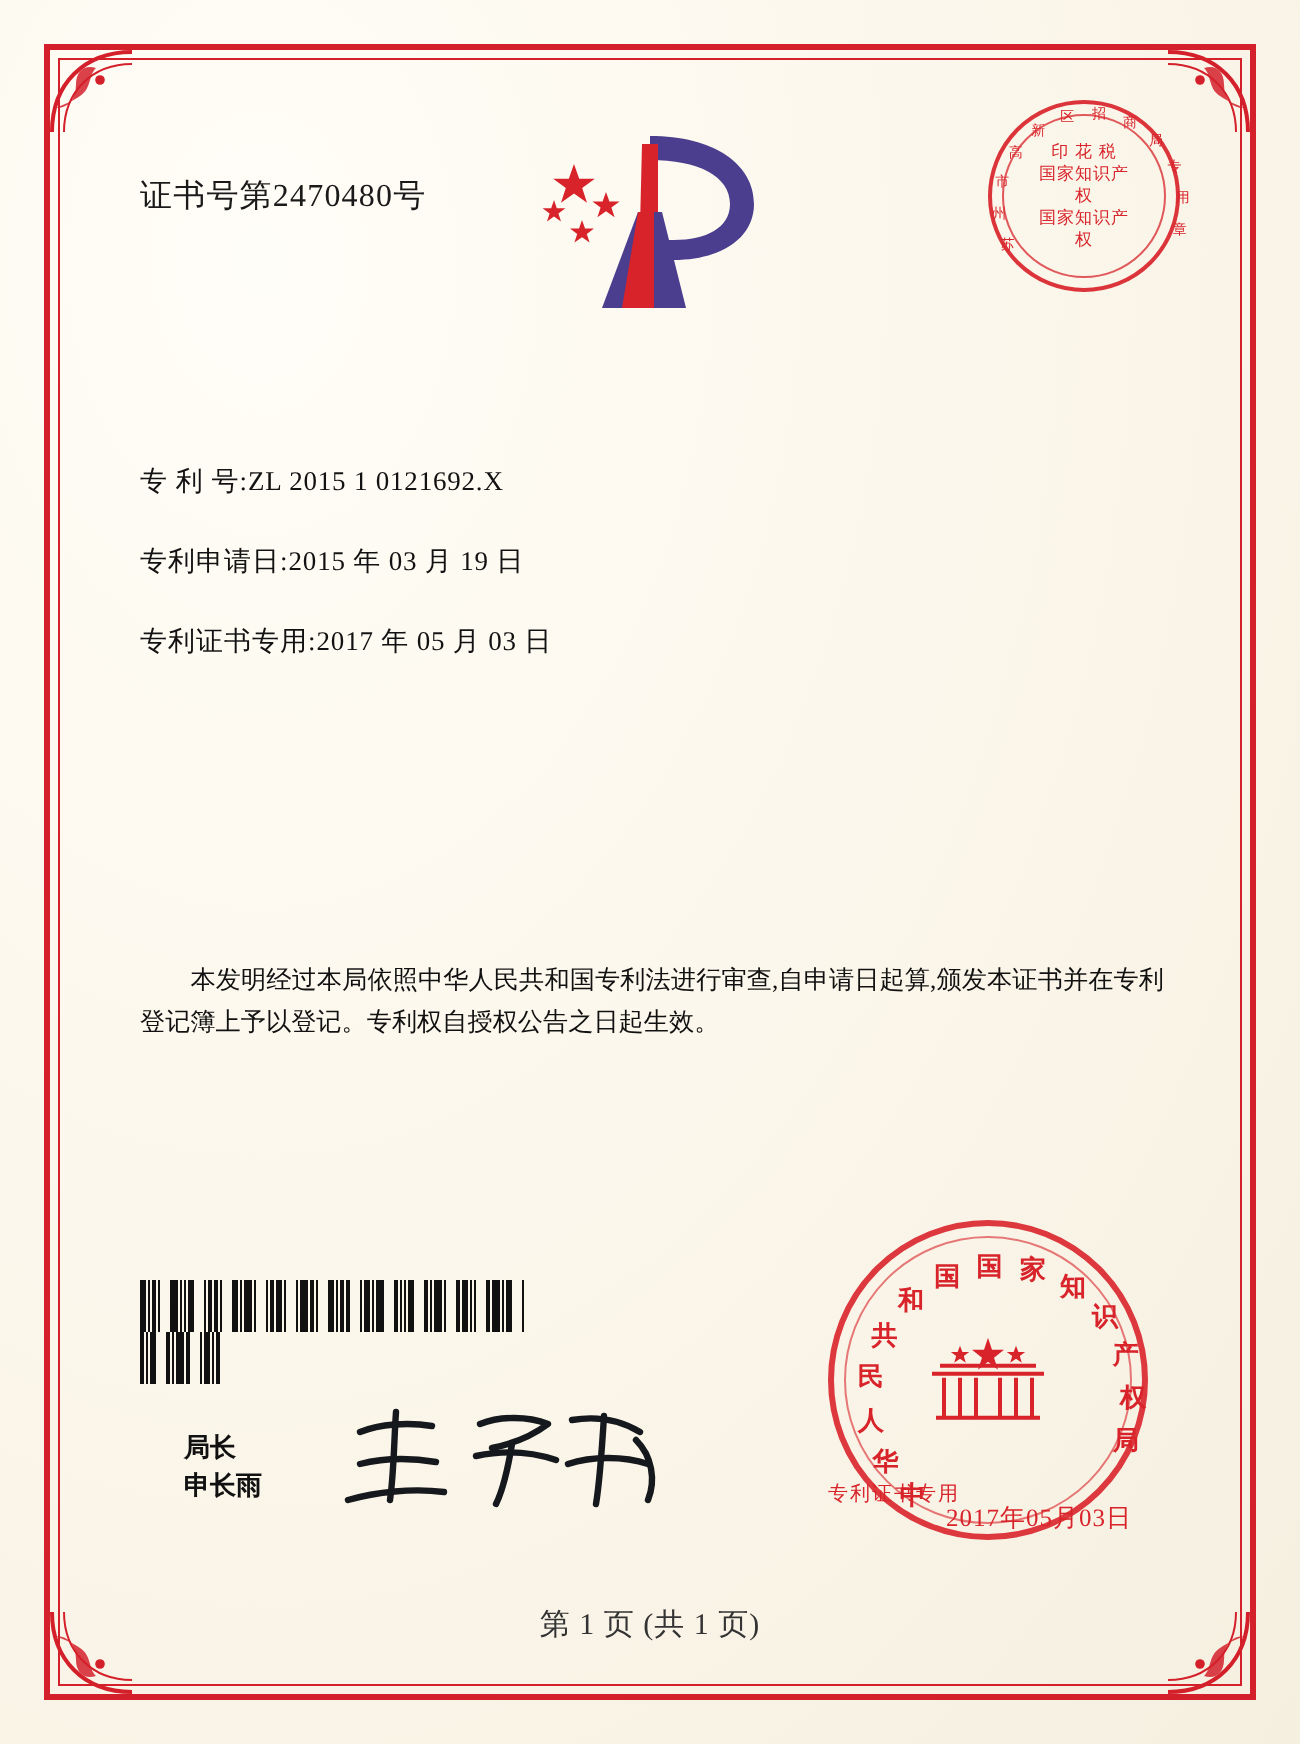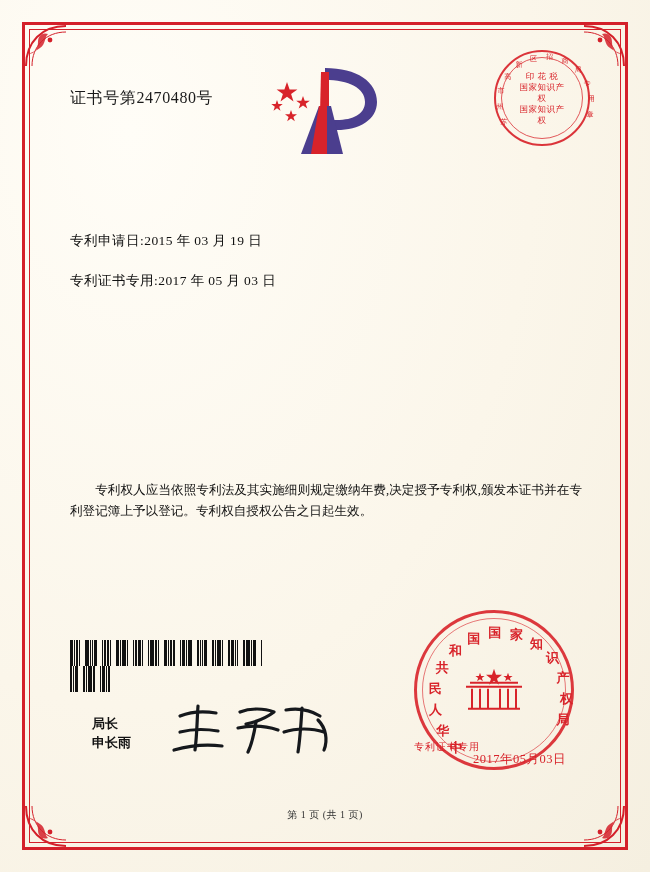--- a/index.html
+++ b/index.html
@@ -264,21 +264,21 @@
     bottom: 74px;
     width: 170px;
     height: 56px;
   }
 
   .footer {
     position: absolute;
     left: 0; right: 0;
     bottom: 10px;
     text-align: center;
-    font-size: 10px;
+    font-size: 15px;
     color: #333;
     letter-spacing: .5px;
   }
 </style>
 </head>
 <body>
 
 <div class="page">
 
   <div class="border-outer"></div>
@@ -356,31 +356,35 @@
       <div class="center-lines">
         <div>印 花 税</div>
         <div>国家知识产权</div>
         <div>国家知识产权</div>
       </div>
     </div>
 
 
     <div class="fields">
       <div class="field">
+        <span class="lbl">专 利 号:</span>
+        <span class="val">ZL 2015 1 0121692.X</span>
+      </div>
+      <div class="field">
         <span class="lbl">专利申请日:</span>
         <span class="val">2015 年 03 月 19 日</span>
       </div>
       <div class="field">
         <span class="lbl">专利证书专用:</span>
         <span class="val">2017 年 05 月 03 日</span>
       </div>
     </div>
 
     <div class="body-text">
-      <p>专利权人应当依照专利法及其实施细则规定缴纳年费,决定授予专利权,颁发本证书并在专利登记簿上予以登记。专利权自授权公告之日起生效。</p>
+      <p>本发明经过本局依照中华人民共和国专利法进行审查,自申请日起算,颁发本证书并在专利登记簿上予以登记。专利权自授权公告之日起生效。</p>
     </div>
 
     <div class="barcode">
       <i style="width:3px"></i><i style="width:1px"></i><i style="width:2px"></i><i style="width:1px"></i>
       <i style="width:4px"></i><i style="width:1px"></i><i style="width:1px"></i><i style="width:3px"></i>
       <i style="width:1px"></i><i style="width:2px"></i><i style="width:2px"></i><i style="width:1px"></i>
       <i style="width:3px"></i><i style="width:1px"></i><i style="width:4px"></i><i style="width:1px"></i>
       <i style="width:1px"></i><i style="width:2px"></i><i style="width:3px"></i><i style="width:1px"></i>
       <i style="width:1px"></i><i style="width:4px"></i><i style="width:2px"></i><i style="width:1px"></i>
       <i style="width:3px"></i><i style="width:1px"></i><i style="width:2px"></i><i style="width:2px"></i>

